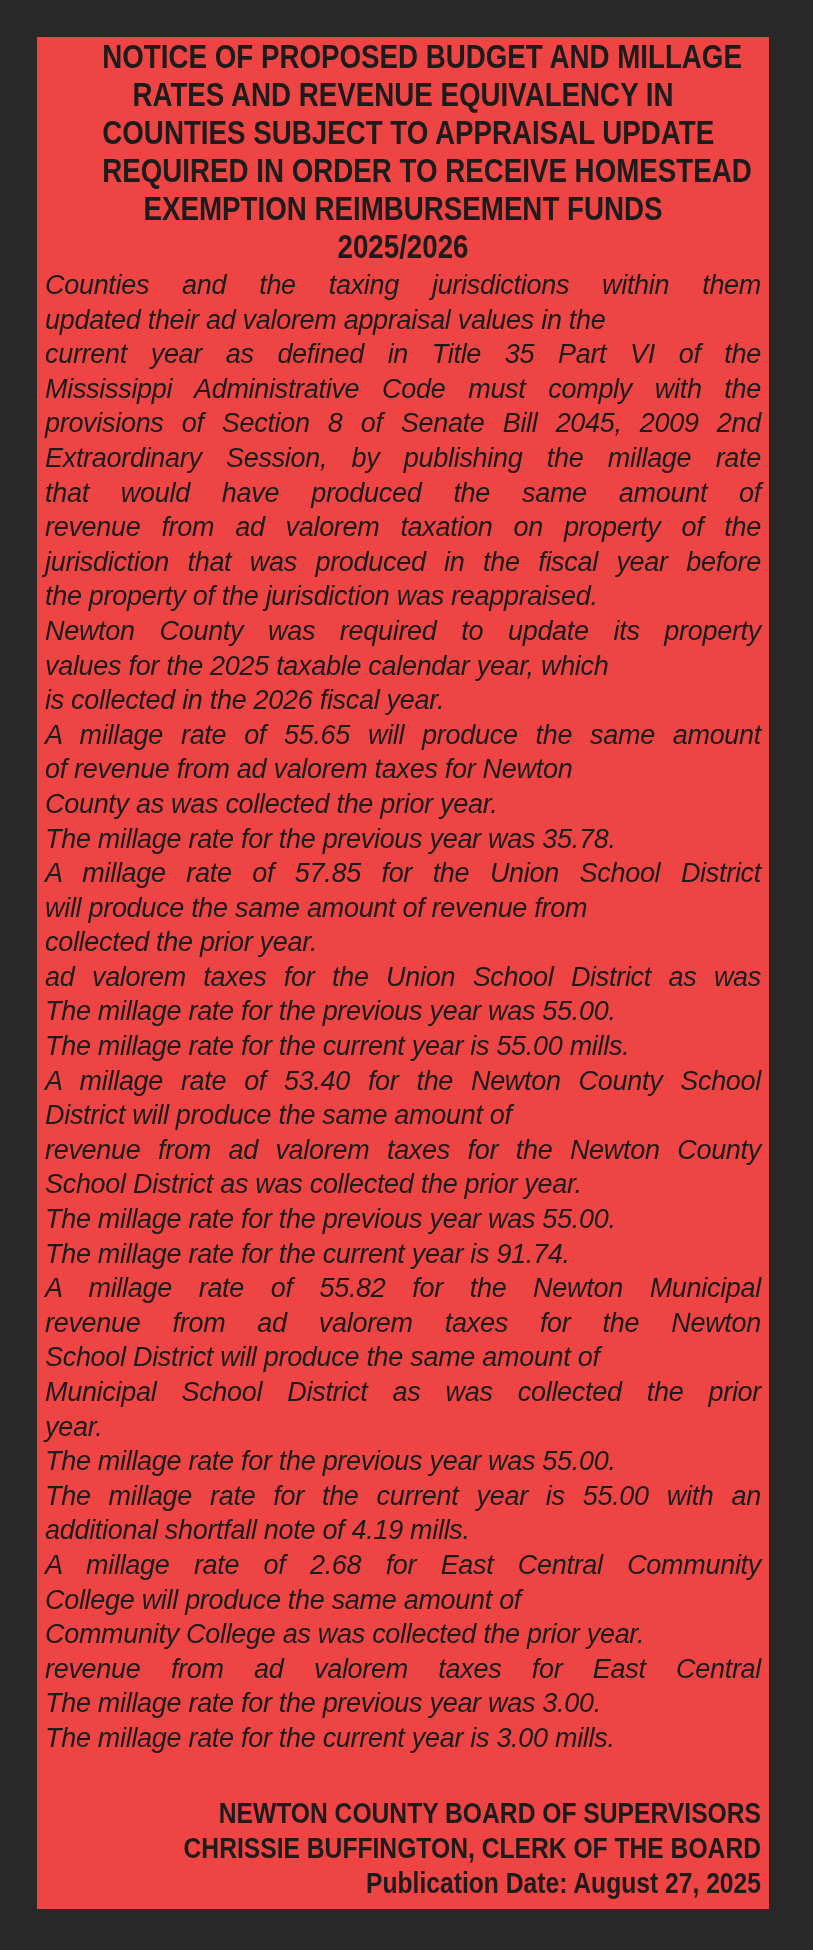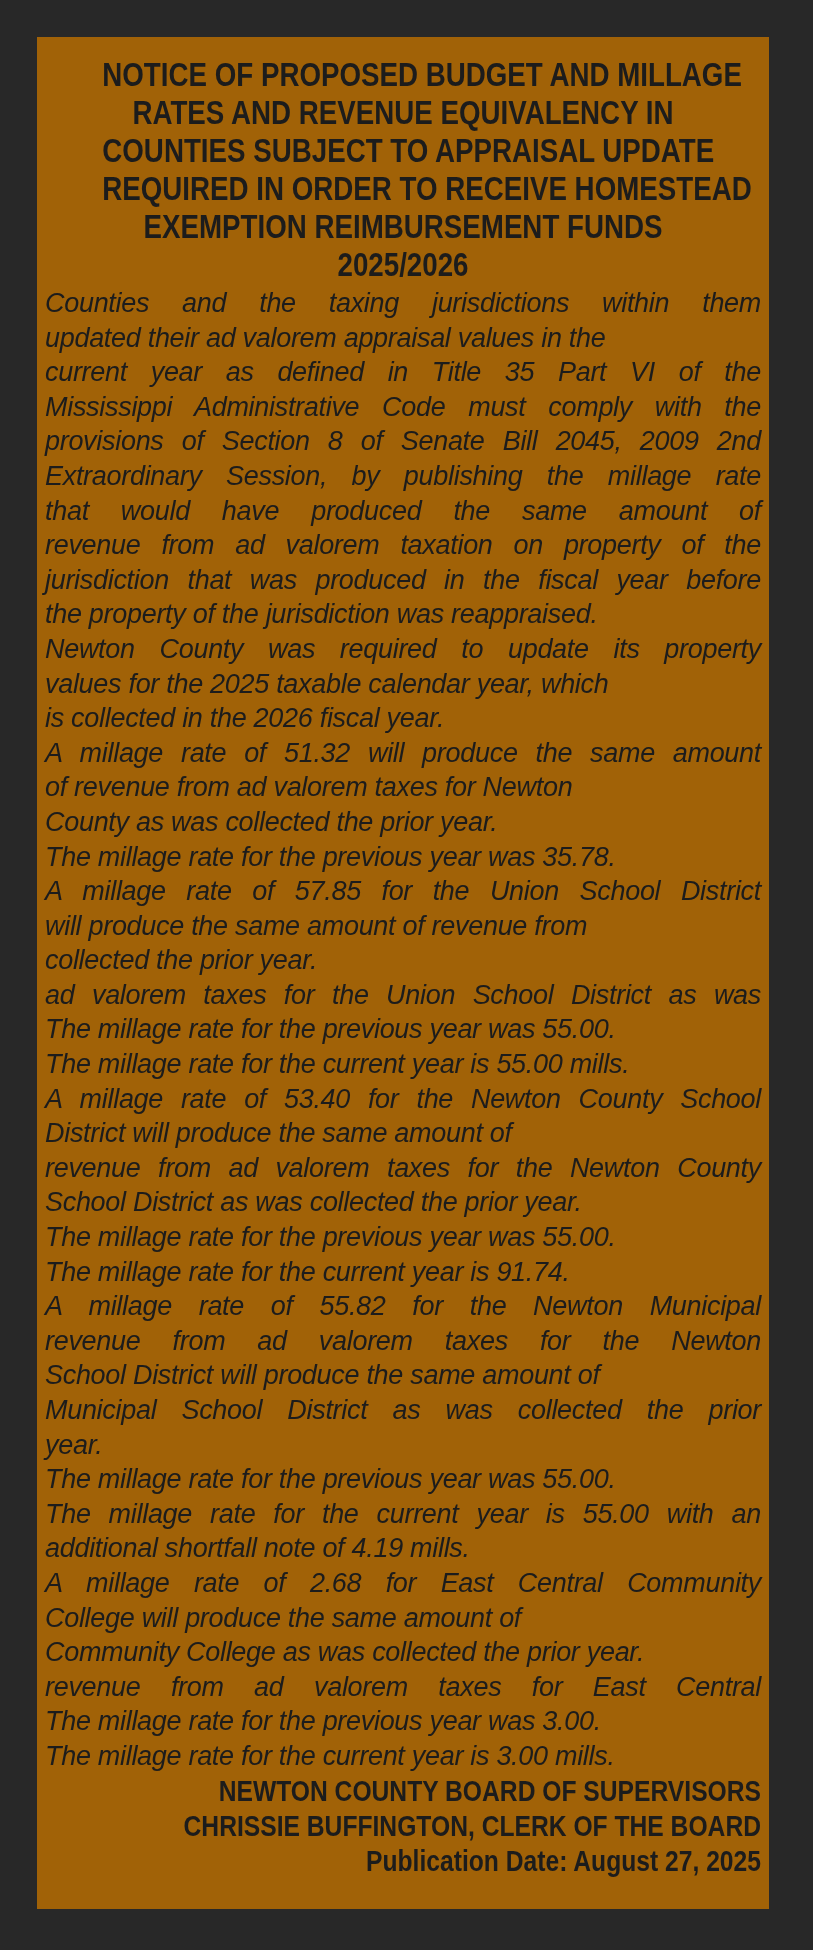--- a/index.html
+++ b/index.html
@@ -13,23 +13,23 @@
     position: relative;
     font-family: "Liberation Sans", sans-serif;
     overflow: hidden;
   }
   .paper {
     position: absolute;
     left: 37px;
     top: 37px;
     width: 732px;
     height: 1872px;
-    background: #a16207;
+    background: #ef4444;
     box-sizing: border-box;
-    padding: 19px 8px 0 8px;
+    padding: 1px 8px 0 8px;
     color: #1c1c1c;
   }
   .title-block {
     margin: 0 0 2px 0;
   }
   .title-line {
     font-weight: bold;
     font-size: 33px;
     line-height: 38px;
     text-align: center;
@@ -48,20 +48,21 @@
     white-space: nowrap;
     color: #1c1c1c;
     font-style: italic;
   }
   .body-line.fill {
     white-space: normal;
     text-align: justify;
     text-align-last: justify;
   }
   .footer-block {
+    margin-top: 40px;
   }
   .footer-line {
     font-weight: bold;
     font-size: 29px;
     line-height: 35px;
     text-align: right;
     white-space: nowrap;
     transform: scaleX(0.85);
     transform-origin: 100% 50%;
     color: #1c1c1c;
@@ -87,21 +88,21 @@
       <div class="body-line fill">Mississippi Administrative Code must comply with the</div>
       <div class="body-line fill">provisions of Section 8 of Senate Bill 2045, 2009 2nd</div>
       <div class="body-line fill">Extraordinary Session, by publishing the millage rate</div>
       <div class="body-line fill">that would have produced the same amount of</div>
       <div class="body-line fill">revenue from ad valorem taxation on property of the</div>
       <div class="body-line fill">jurisdiction that was produced in the fiscal year before</div>
       <div class="body-line">the property of the jurisdiction was reappraised.</div>
       <div class="body-line fill">Newton County was required to update its property</div>
       <div class="body-line">values for the 2025 taxable calendar year, which</div>
       <div class="body-line">is collected in the 2026 fiscal year.</div>
-      <div class="body-line fill">A millage rate of 51.32 will produce the same amount</div>
+      <div class="body-line fill">A millage rate of 55.65 will produce the same amount</div>
       <div class="body-line">of revenue from ad valorem taxes for Newton</div>
       <div class="body-line">County as was collected the prior year.</div>
       <div class="body-line">The millage rate for the previous year was 35.78.</div>
       <div class="body-line fill">A millage rate of 57.85 for the Union School District</div>
       <div class="body-line">will produce the same amount of revenue from</div>
       <div class="body-line">collected the prior year.</div>
       <div class="body-line fill">ad valorem taxes for the Union School District as was</div>
       <div class="body-line">The millage rate for the previous year was 55.00.</div>
       <div class="body-line">The millage rate for the current year is 55.00 mills.</div>
       <div class="body-line fill">A millage rate of 53.40 for the Newton County School</div>

